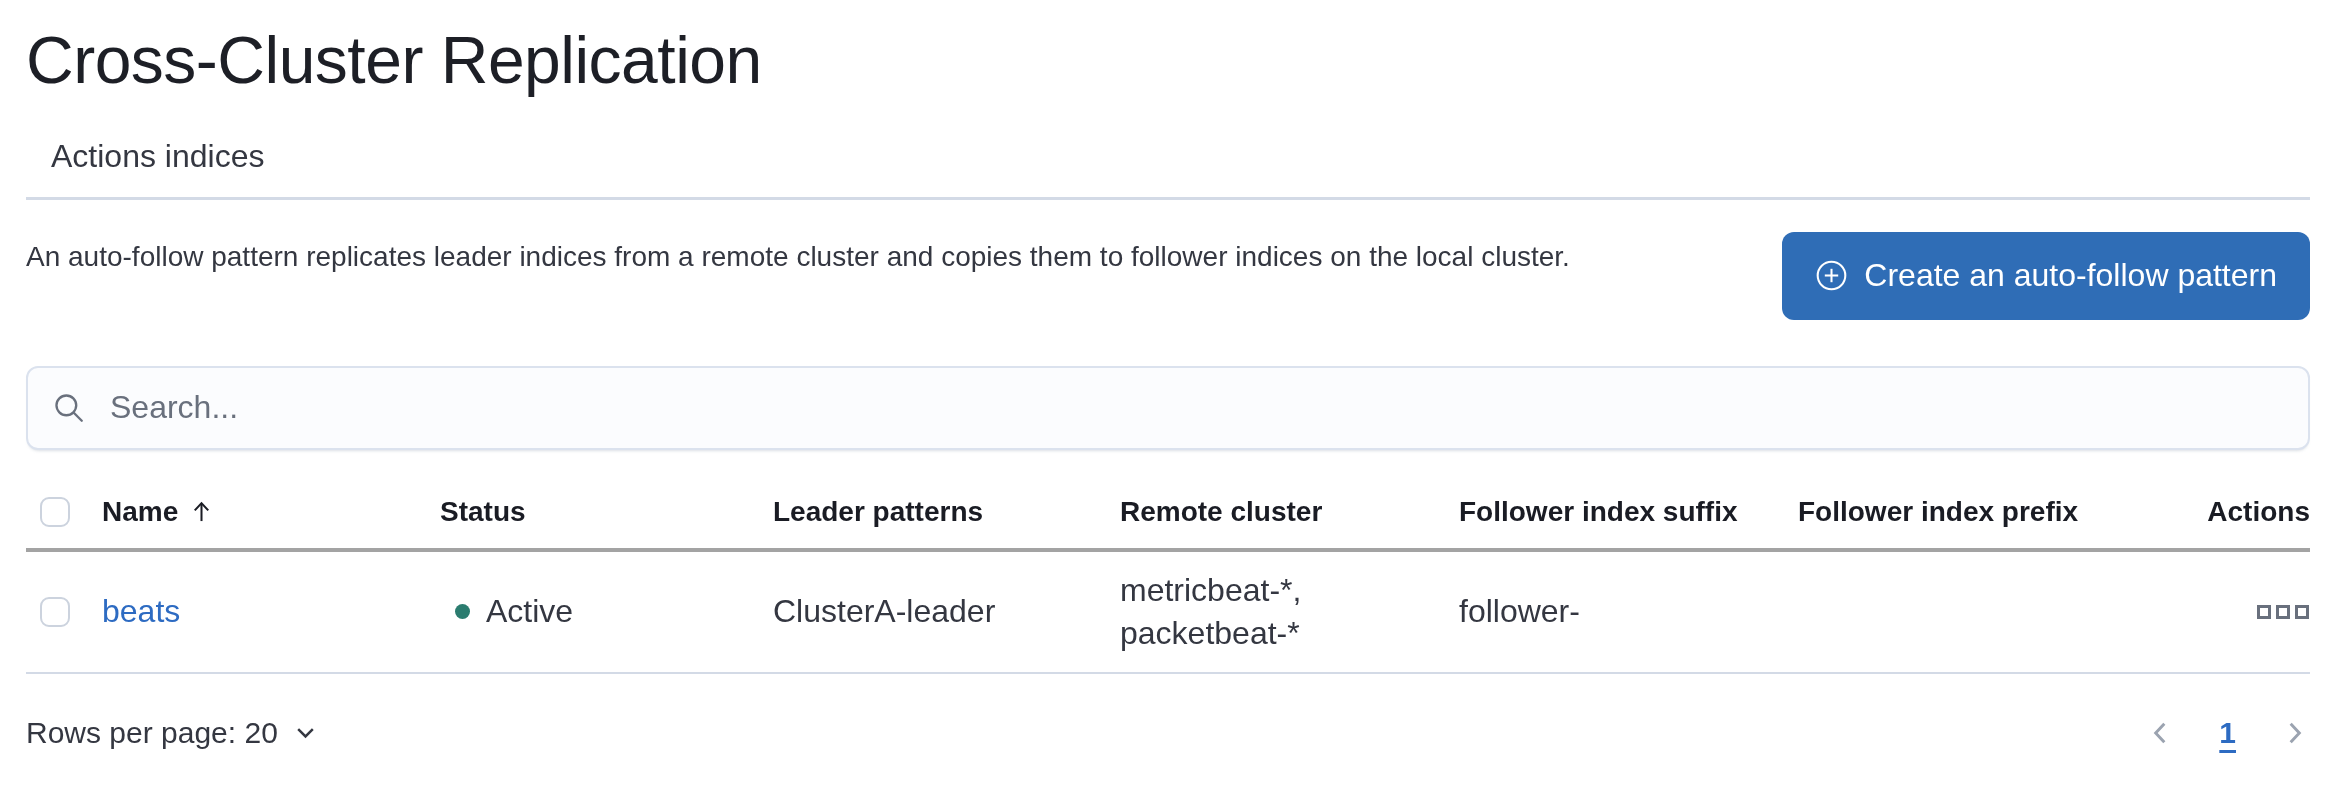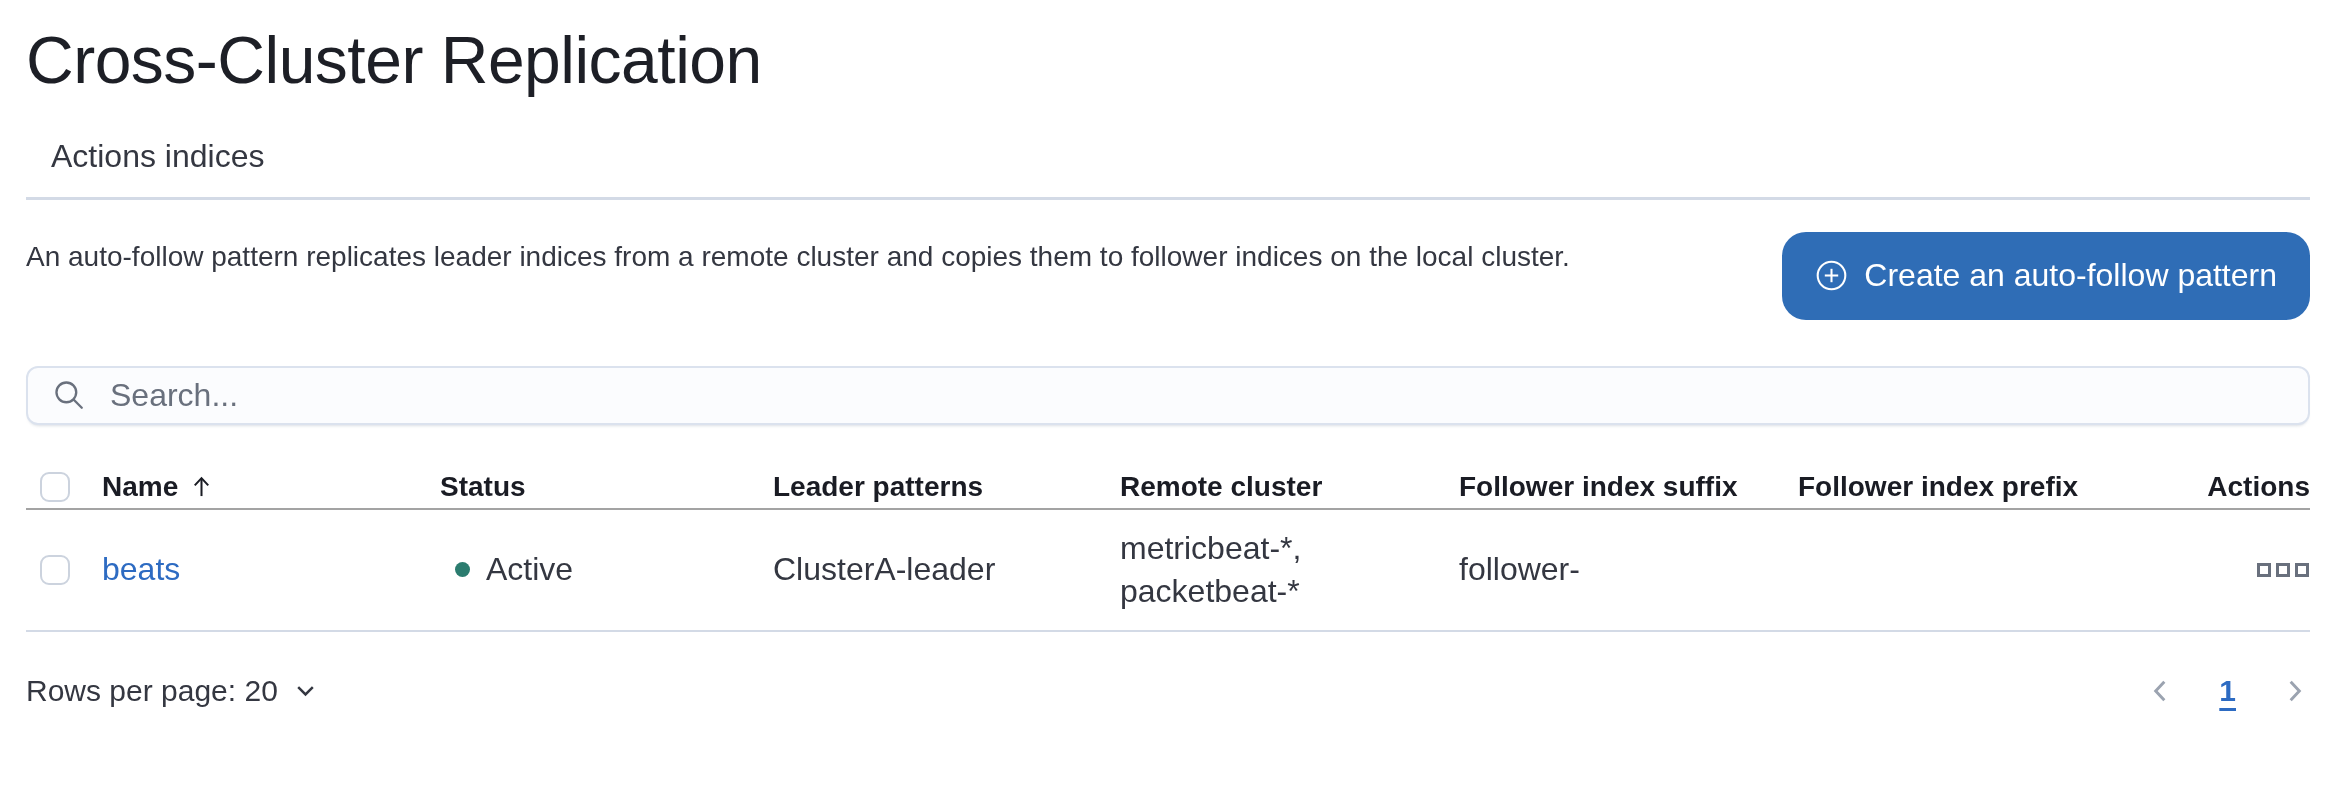--- a/index.html
+++ b/index.html
@@ -29,47 +29,47 @@
     content: ""; position: absolute; left: 0; right: 0; bottom: -3px;
     height: 6px; background: #2f6db6;
   }
 
   
   .intro { display: flex; justify-content: space-between; align-items: flex-start; margin-top: 32px; }
   .description { margin: 0; font-size: 28px; line-height: 49px; max-width: 1700px; color: #343741; }
   .create-btn {
     display: flex; align-items: center; gap: 16px; flex: none;
     height: 88px; padding: 4px 33px; margin-left: 40px;
-    background: #2f6db6; color: #ffffff; border: none; border-radius: 24px;
+    background: #2f6db6; color: #ffffff; border: none; border-radius: 12px;
     font-family: "Liberation Sans", sans-serif; font-size: 32px; cursor: pointer;
   }
   .create-btn svg { flex: none; }
 
   
   .search-bar {
-    margin-top: 46px; height: 59px; border: 2px solid #dbe2ee; border-radius: 12px;
+    margin-top: 46px; height: 84px; border: 2px solid #dbe2ee; border-radius: 12px;
     background: #fbfcfe; display: flex; align-items: center; padding: 0 24px;
     box-shadow: 0 3px 3px -2px rgba(152,162,179,0.35);
   }
   .search-bar input {
     flex: 1; border: none; outline: none; background: transparent;
     font-family: "Liberation Sans", sans-serif; font-size: 32px; color: #343741;
     margin-left: 22px;
   }
   .search-bar input::placeholder { color: #69707d; }
 
   
   .grid-row {
     display: grid;
     grid-template-columns: 76px 338px 333px 347px 339px 339px 342px auto;
     align-items: center;
   }
   .thead {
-    margin-top: 46px; padding-bottom: 5px;
-    border-bottom: 2px solid #a3a3a3;
+    margin-top: 46px; padding-bottom: 20px;
+    border-bottom: 4px solid #a3a3a3;
     font-size: 28px; font-weight: 700; color: #1a1c24;
   }
   .th { display: flex; align-items: center; gap: 10px; }
   .th.sorted { cursor: pointer; }
   .th-actions { justify-self: end; }
   .tbody-row { border-bottom: 2px solid #d3dae6; min-height: 122px; font-size: 32px; }
   .checkbox {
     width: 30px; height: 30px; margin-left: 14px;
     border: 2px solid #ccd3de; border-radius: 9px; background: #fff; cursor: pointer;
   }

